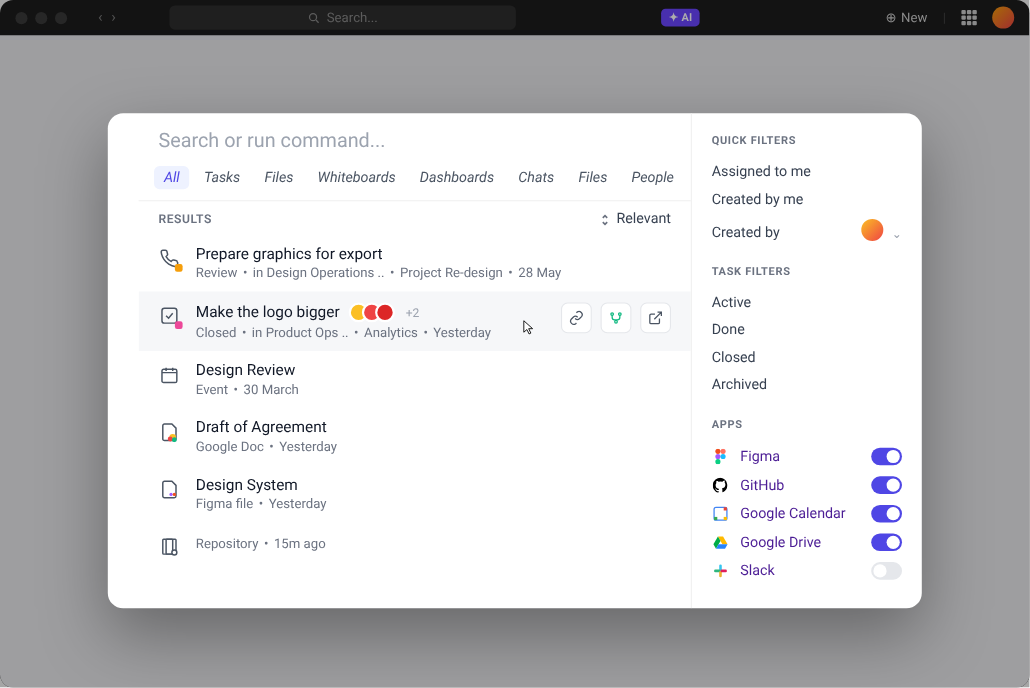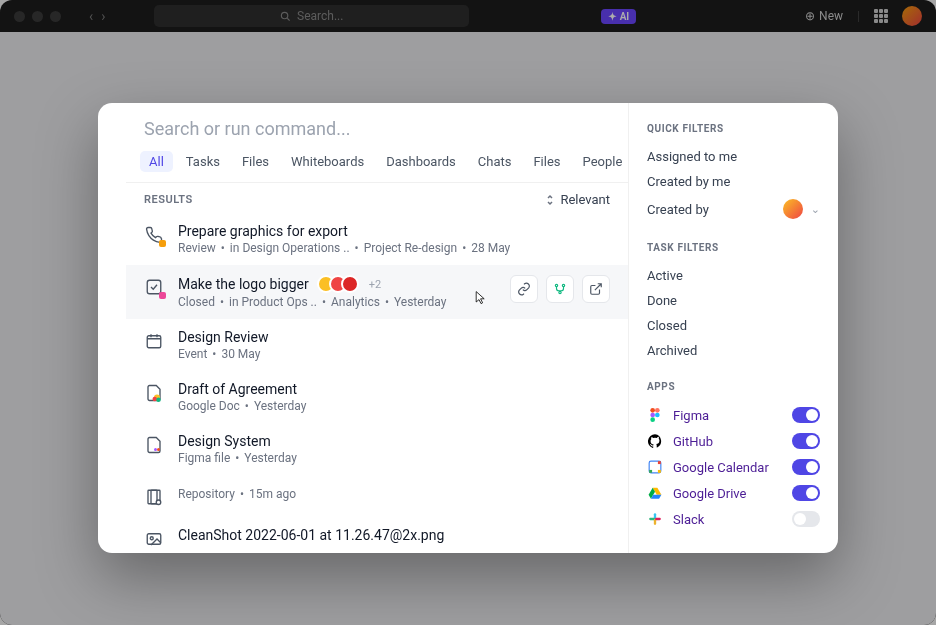--- a/index.html
+++ b/index.html
@@ -16,21 +16,21 @@
 .grid-icon { width:14px; height:14px; display:grid; grid-template-columns:1fr 1fr 1fr; gap:1px; }
 .grid-icon span { background:#ccc; border-radius:1px; }
 .avatar-top { width:20px; height:20px; border-radius:50%; background:linear-gradient(135deg,#f59e0b,#ef4444); }
 .backdrop { position:absolute; top:32px; left:0; right:0; bottom:0; background:#e9e9ec; border-radius:0 0 12px 12px; }
 .overlay { position:absolute; inset:0; background:rgba(0,0,0,.32); }
 
 .cmd { position:absolute; top:103px; left:98px; width:740px; height:450px; background:#fff; border-radius:14px; box-shadow:0 24px 60px rgba(0,0,0,.35); display:flex; overflow:hidden;padding-left:28px; }
 .main { flex:1; display:flex; flex-direction:column; min-width:0; }
 .searchline { padding:15px 18px 0; font-size:18px; color:#9ca3af; }
 .tabs { display:flex; gap:4px; padding:12px 14px 10px; border-bottom:1px solid #f0f0f0; font-size:13px; }
-.tab { padding:3px 9px; border-radius:5px; color:#4b5563; cursor:pointer; }
+.tab { padding:3px 9px; border-radius:5px; color:#4b5563; cursor:pointer;font-style:italic; }
 .tab.active { background:#eef2ff; color:#4f46e5; }
 .reshdr { display:flex; align-items:center; padding:9px 18px 6px; font-size:11px; letter-spacing:.5px; color:#6b7280; font-weight:600; }
 .reshdr .spacer { flex:1; }
 .sortbtn { display:flex; align-items:center; gap:5px; font-size:13px; color:#374151; font-weight:400; letter-spacing:0; }
 .list { overflow:auto; }
 .item { display:flex; padding:10px 18px; gap:14px; align-items:flex-start; cursor:pointer; }
 .item.hovered { background:#f6f7f9; }
 .itemicon { width:20px; height:20px; flex:none; margin-top:2px; display:flex; align-items:center; justify-content:center; position:relative; }
 .itembody { flex:1; min-width:0; }
 .itemtitle { font-size:14px; color:#111827; display:flex; align-items:center; gap:8px; }
@@ -39,21 +39,21 @@
 .av { width:18px; height:18px; border-radius:50%; border:2px solid #fff; margin-left:-6px; }
 .av:first-child { margin-left:0; }
 .plusn { font-size:11px; color:#9ca3af; margin-left:2px; }
 .hoverctrls { display:flex; gap:8px; align-items:center; }
 .hoverbtn { width:28px; height:28px; border:1px solid #e5e7eb; border-radius:6px; display:flex; align-items:center; justify-content:center; background:#fff; }
 .statusdot { width:7px; height:7px; position:absolute; bottom:-2px; right:-2px; border-radius:2px; }
 
 .side { width:210px; border-left:1px solid #f0f0f0; padding:16px 18px; overflow:auto; }
 .sidehdr { font-size:10px; font-weight:700; letter-spacing:.6px; color:#6b7280; margin-bottom:10px; margin-top:4px; }
 .sidehdr:not(:first-child){ margin-top:18px; }
-.sideitem { font-size:13px; color:#374151; padding:5px 0; display:flex; align-items:center; gap:8px; cursor:pointer; }
+.sideitem { font-size:13px; color:#374151; padding:5px 0; display:flex; align-items:flex-end; gap:8px; cursor:pointer; }
 .sideitem .grow { flex:1; }
 .chev { color:#9ca3af; font-size:11px; }
 .avsm { width:20px; height:20px; border-radius:50%; background:linear-gradient(135deg,#fbbf24,#ef4444); }
 .approw { display:flex; align-items:center; gap:10px; padding:5px 0; font-size:13px; color:#4c1d95; }
 .approw .grow { flex:1; }
 .appicon { width:16px; height:16px; display:flex; align-items:center; justify-content:center; font-size:12px; }
 .toggle { width:28px; height:16px; border-radius:10px; background:#4f46e5; position:relative; }
 .toggle.off { background:#e5e7eb; }
 .toggle::after { content:""; position:absolute; width:12px; height:12px; border-radius:50%; background:#fff; top:2px; right:2px; }
 .toggle.off::after { left:2px; right:auto; }
@@ -210,21 +210,21 @@
               <path d="M3 9h18M8 3v4M16 3v4"></path>
             </svg>
           </div>
           <div class="itembody">
             <div class="itemtitle">
               <span>Design Review</span>
             </div>
             <div class="itemmeta">
               <span>Event</span>
               <span>•</span>
-              <span>30 May</span>
+              <span>30 March</span>
             </div>
           </div>
         </div>
         <div class="item">
           <div class="itemicon">
             <svg width="18" height="18" viewBox="0 0 24 24">
               <path d="M6 2h9l5 5v13a2 2 0 0 1-2 2H6a2 2 0 0 1-2-2V4a2 2 0 0 1 2-2Z" fill="none" stroke="#4b5563" stroke-width="1.8"></path>
               <circle cx="16" cy="18" r="4" fill="#fbbf24"></circle>
               <circle cx="13" cy="20" r="3" fill="#ef4444"></circle>
               <circle cx="18" cy="21" r="3" fill="#10b981"></circle>
@@ -266,34 +266,20 @@
               <rect x="4" y="3" width="12" height="18" rx="1"></rect>
               <rect x="8" y="3" width="12" height="18" rx="1"></rect>
               <circle cx="18" cy="19" r="3" fill="#fff" stroke="#4b5563"></circle>
             </svg>
           </div>
           <div class="itembody">
             <div class="itemmeta">
               <span>Repository</span>
               <span>•</span>
               <span>15m ago</span>
-            </div>
-          </div>
-        </div>
-        <div class="item">
-          <div class="itemicon">
-            <svg width="18" height="18" viewBox="0 0 24 24" fill="none" stroke="#4b5563" stroke-width="1.8">
-              <rect x="3" y="5" width="18" height="14" rx="2"></rect>
-              <circle cx="9" cy="11" r="2"></circle>
-              <path d="m21 17-5-5-8 8"></path>
-            </svg>
-          </div>
-          <div class="itembody">
-            <div class="itemtitle">
-              <span>CleanShot 2022-06-01 at 11.26.47@2x.png</span>
             </div>
           </div>
         </div>
       </div>
   </div>
   <div class="side">
     <div class="sidehdr">QUICK FILTERS</div>
     <div id="qf">
         <div class="sideitem">
           <span class="grow">Assigned to me</span>

